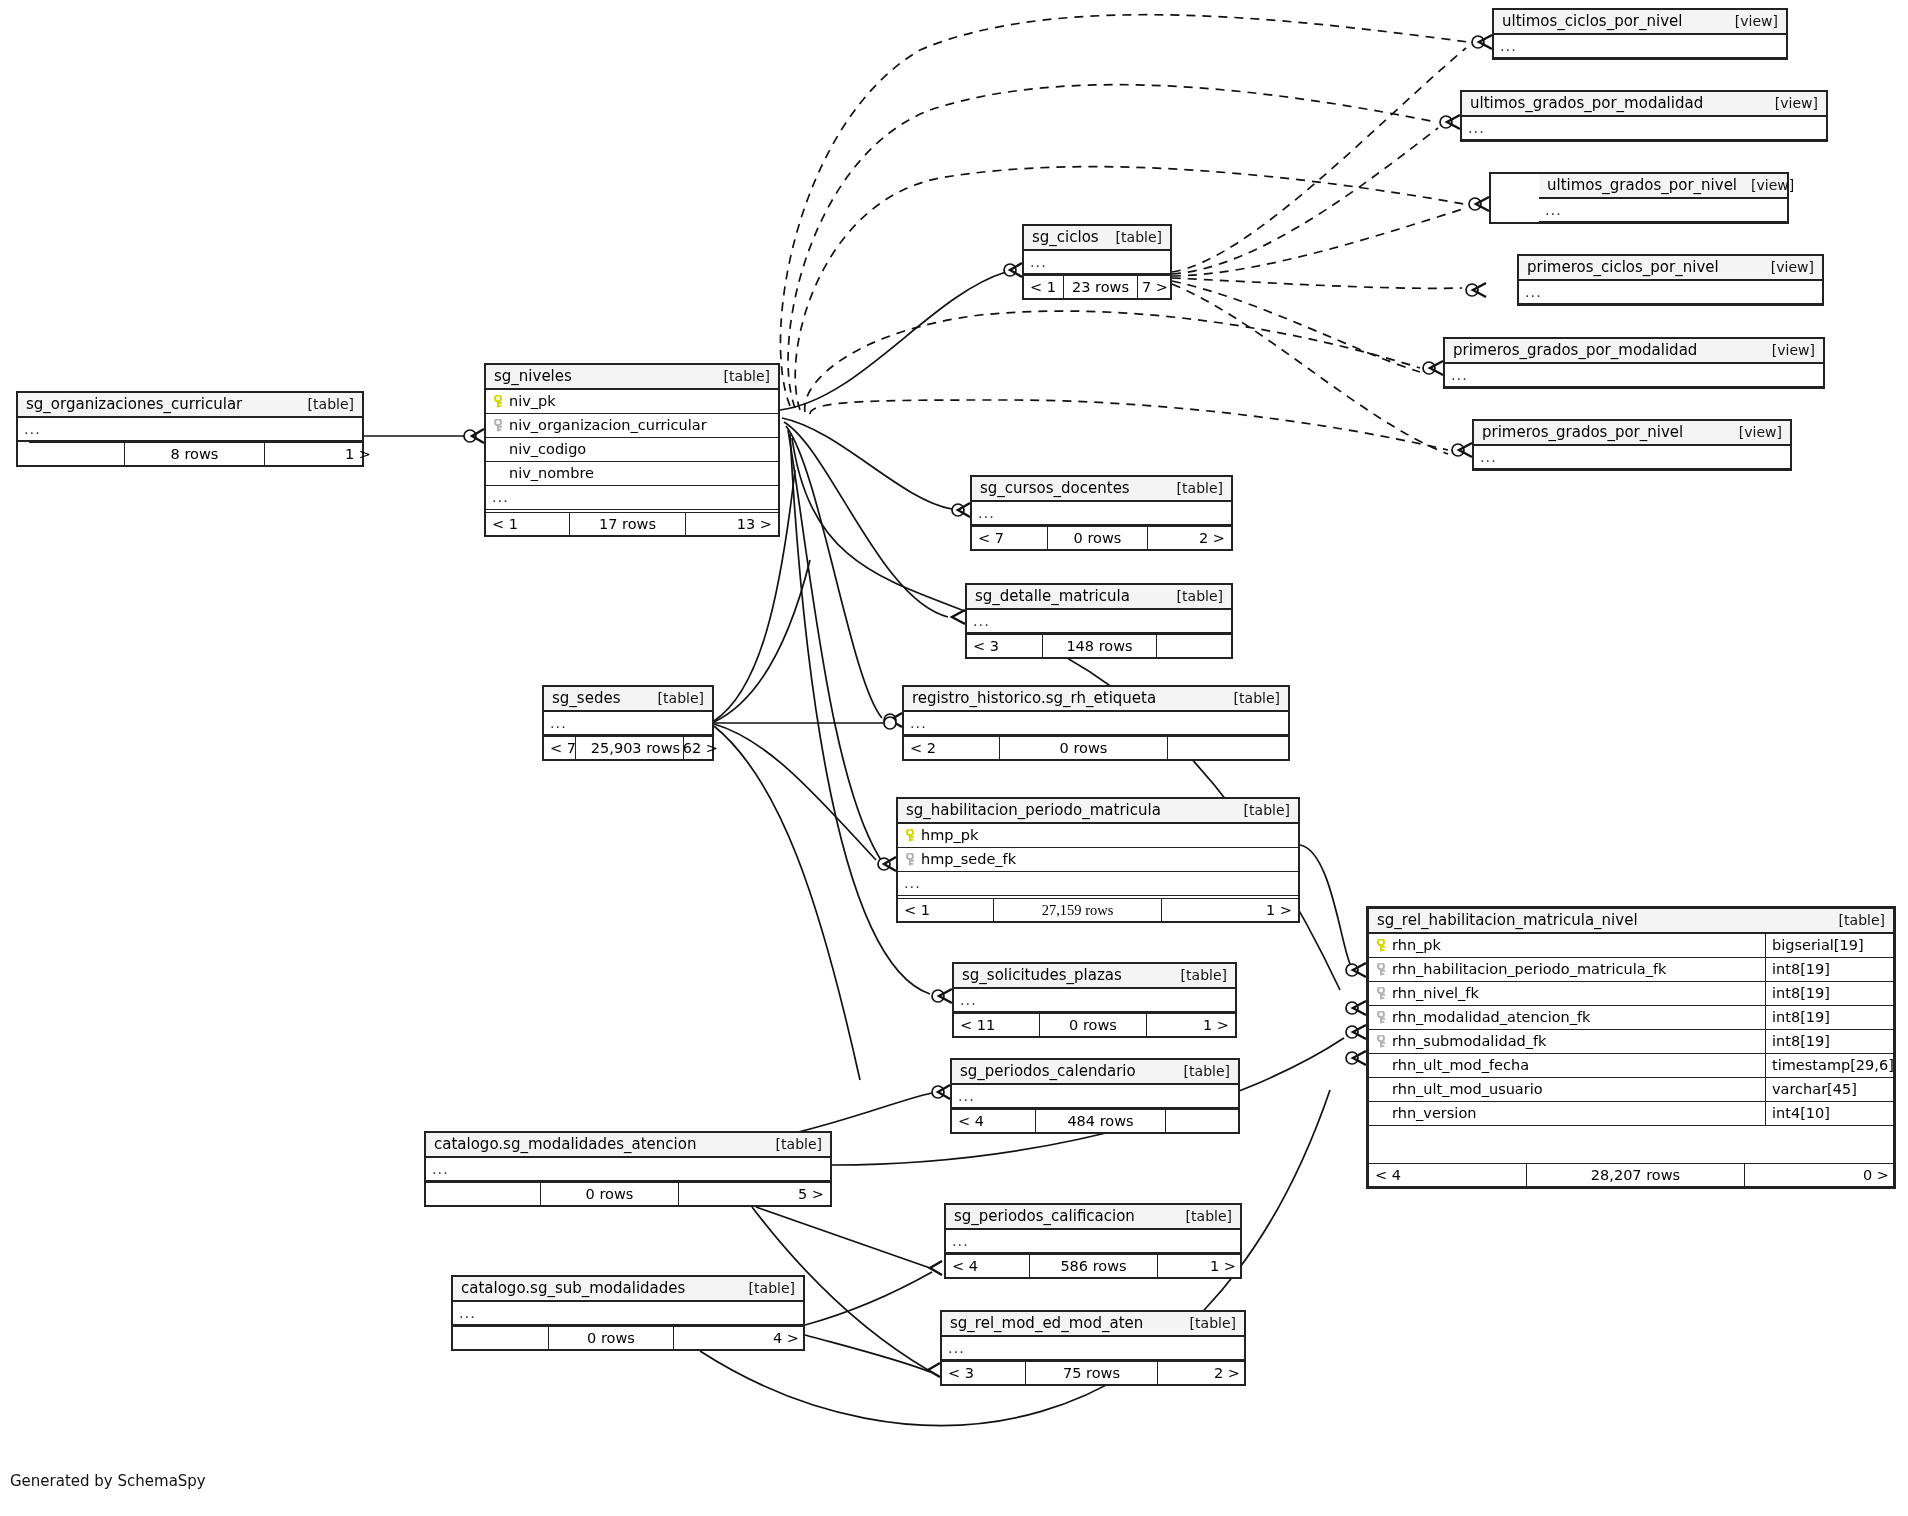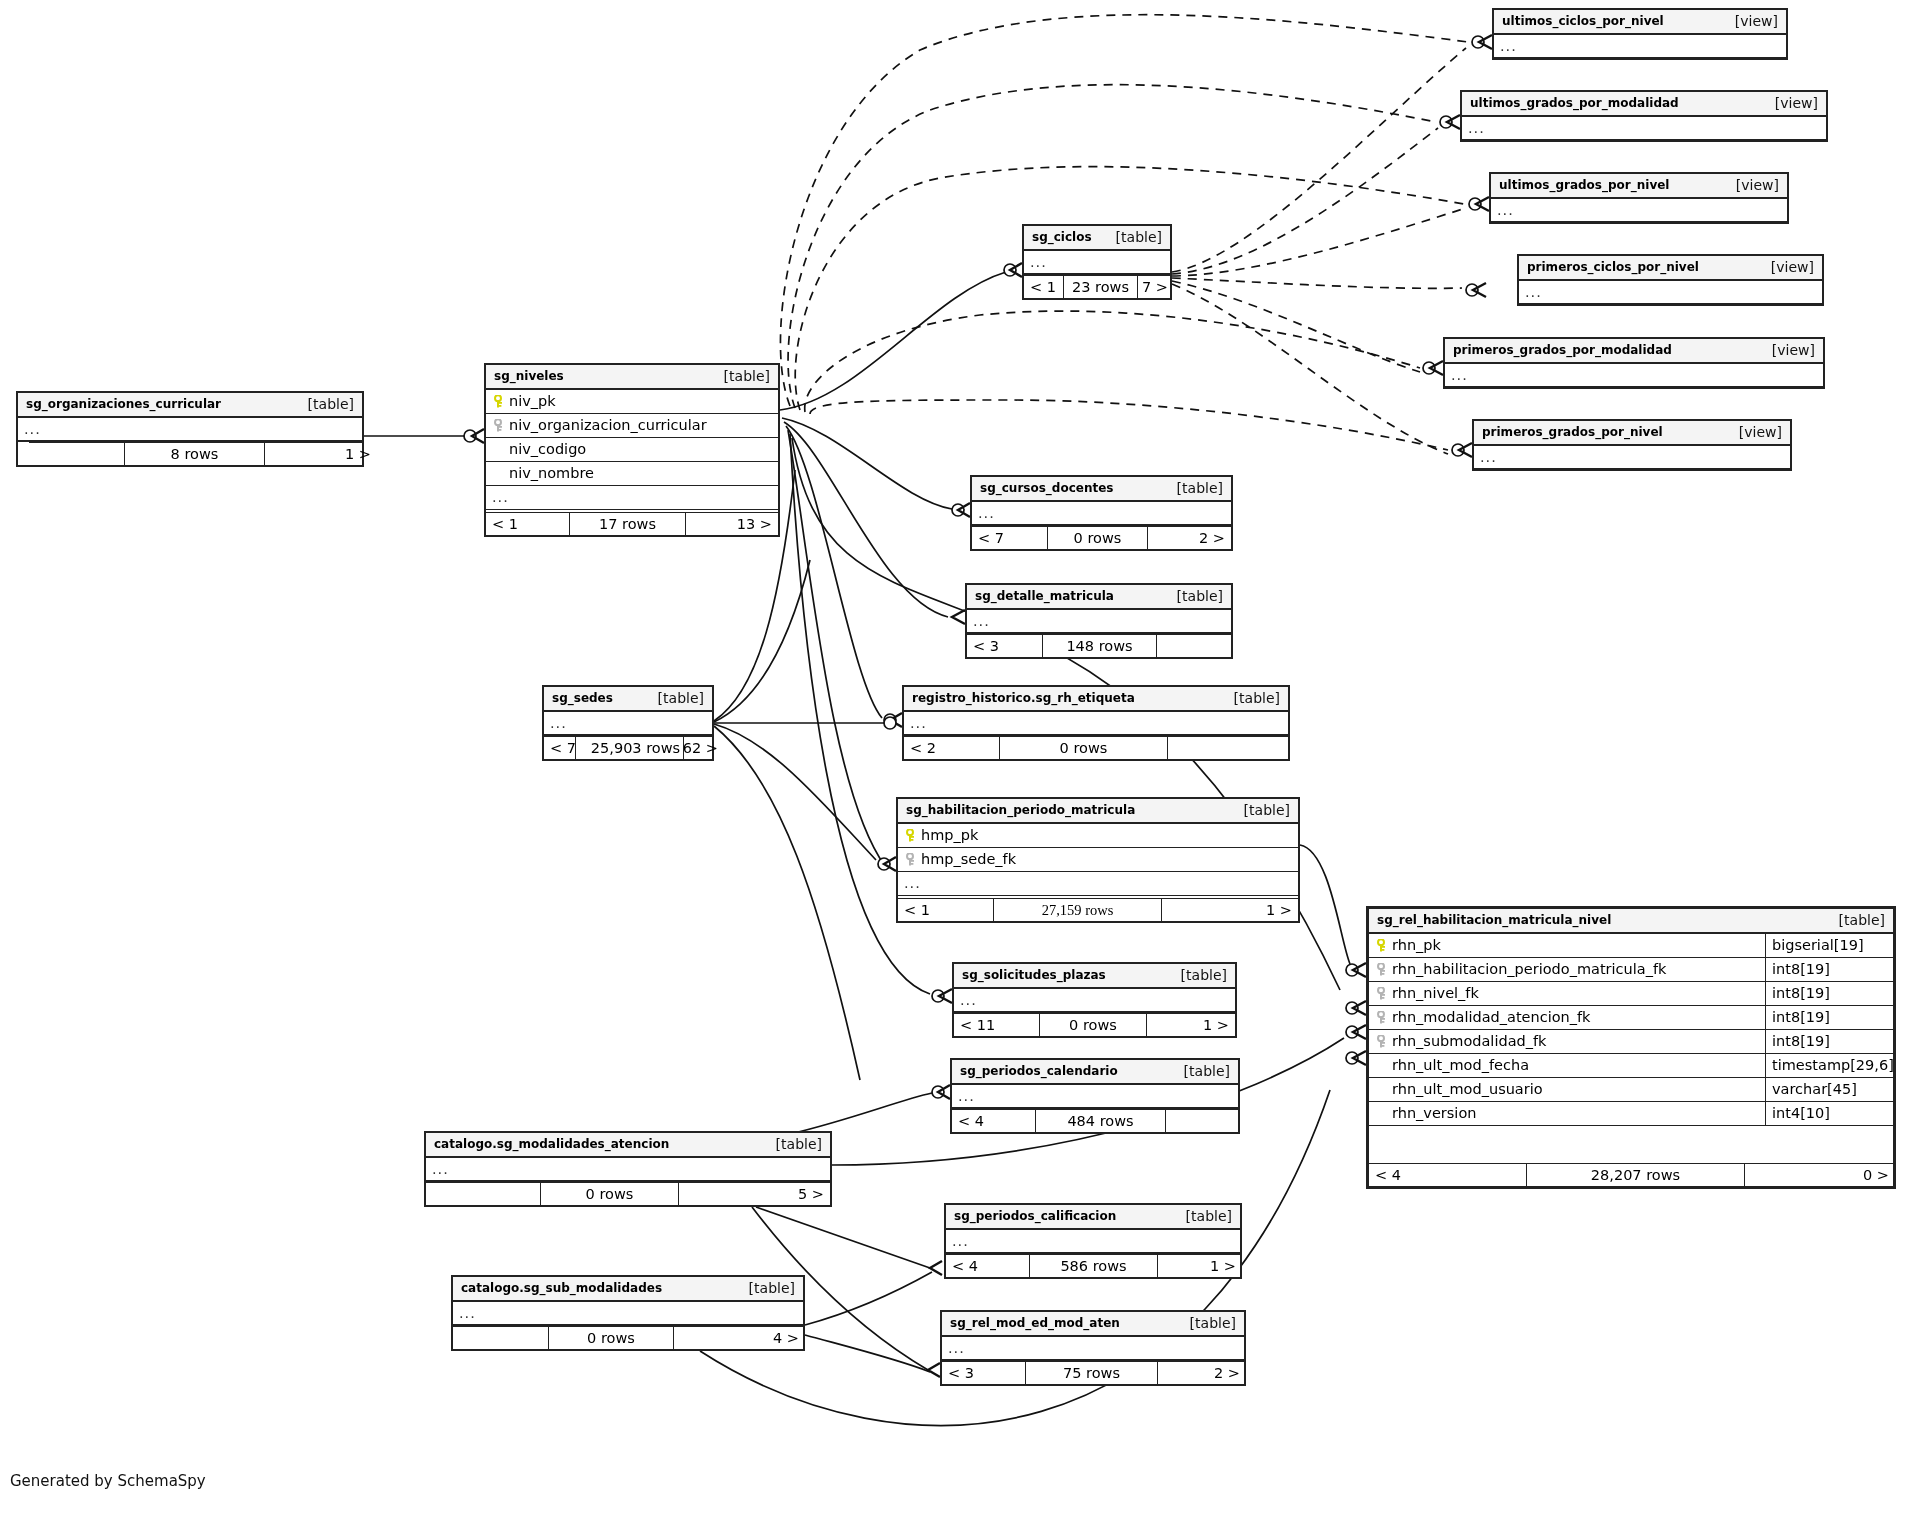--- a/index.html
+++ b/index.html
@@ -36,22 +36,22 @@
     display: flex;
     align-items: center;
     justify-content: space-between;
     background: #f4f4f4;
     border-bottom: 2px solid #222;
     padding: 4px 8px 5px 8px;
     height: 25px;
     box-sizing: border-box;
   }
   .hdr .tname {
-    font-weight: bold;
-    font-size: 12px;
+    font-weight: normal;
+    font-size: 15px;
     white-space: nowrap;
   }
   .hdr .ttype {
     font-size: 14px;
     color: #111;
     padding-left: 14px;
     white-space: nowrap;
   }
   .col {
     display: flex;
@@ -240,21 +240,21 @@
       </div>
       <div class="ellipsis">...</div>
     </div>
     <div class="node" style="left: 1460px; top: 90px; width: 368px; height: 52px;">
       <div class="hdr">
         <span class="tname">ultimos_grados_por_modalidad</span>
         <span class="ttype">[view]</span>
       </div>
       <div class="ellipsis">...</div>
     </div>
-    <div class="node" style="left: 1489px; top: 172px; width: 300px; height: 52px;">
+    <div class="node" style="left: 1489px; top: 172px; width: 300px; height: 52px; padding-left: 48px;">
       <div class="hdr">
         <span class="tname">ultimos_grados_por_nivel</span>
         <span class="ttype">[view]</span>
       </div>
       <div class="ellipsis">...</div>
     </div>
     <div class="node" style="left: 1486px; top: 254px; width: 307px; height: 52px; margin-left: 31px;">
       <div class="hdr">
         <span class="tname">primeros_ciclos_por_nivel</span>
         <span class="ttype">[view]</span>

